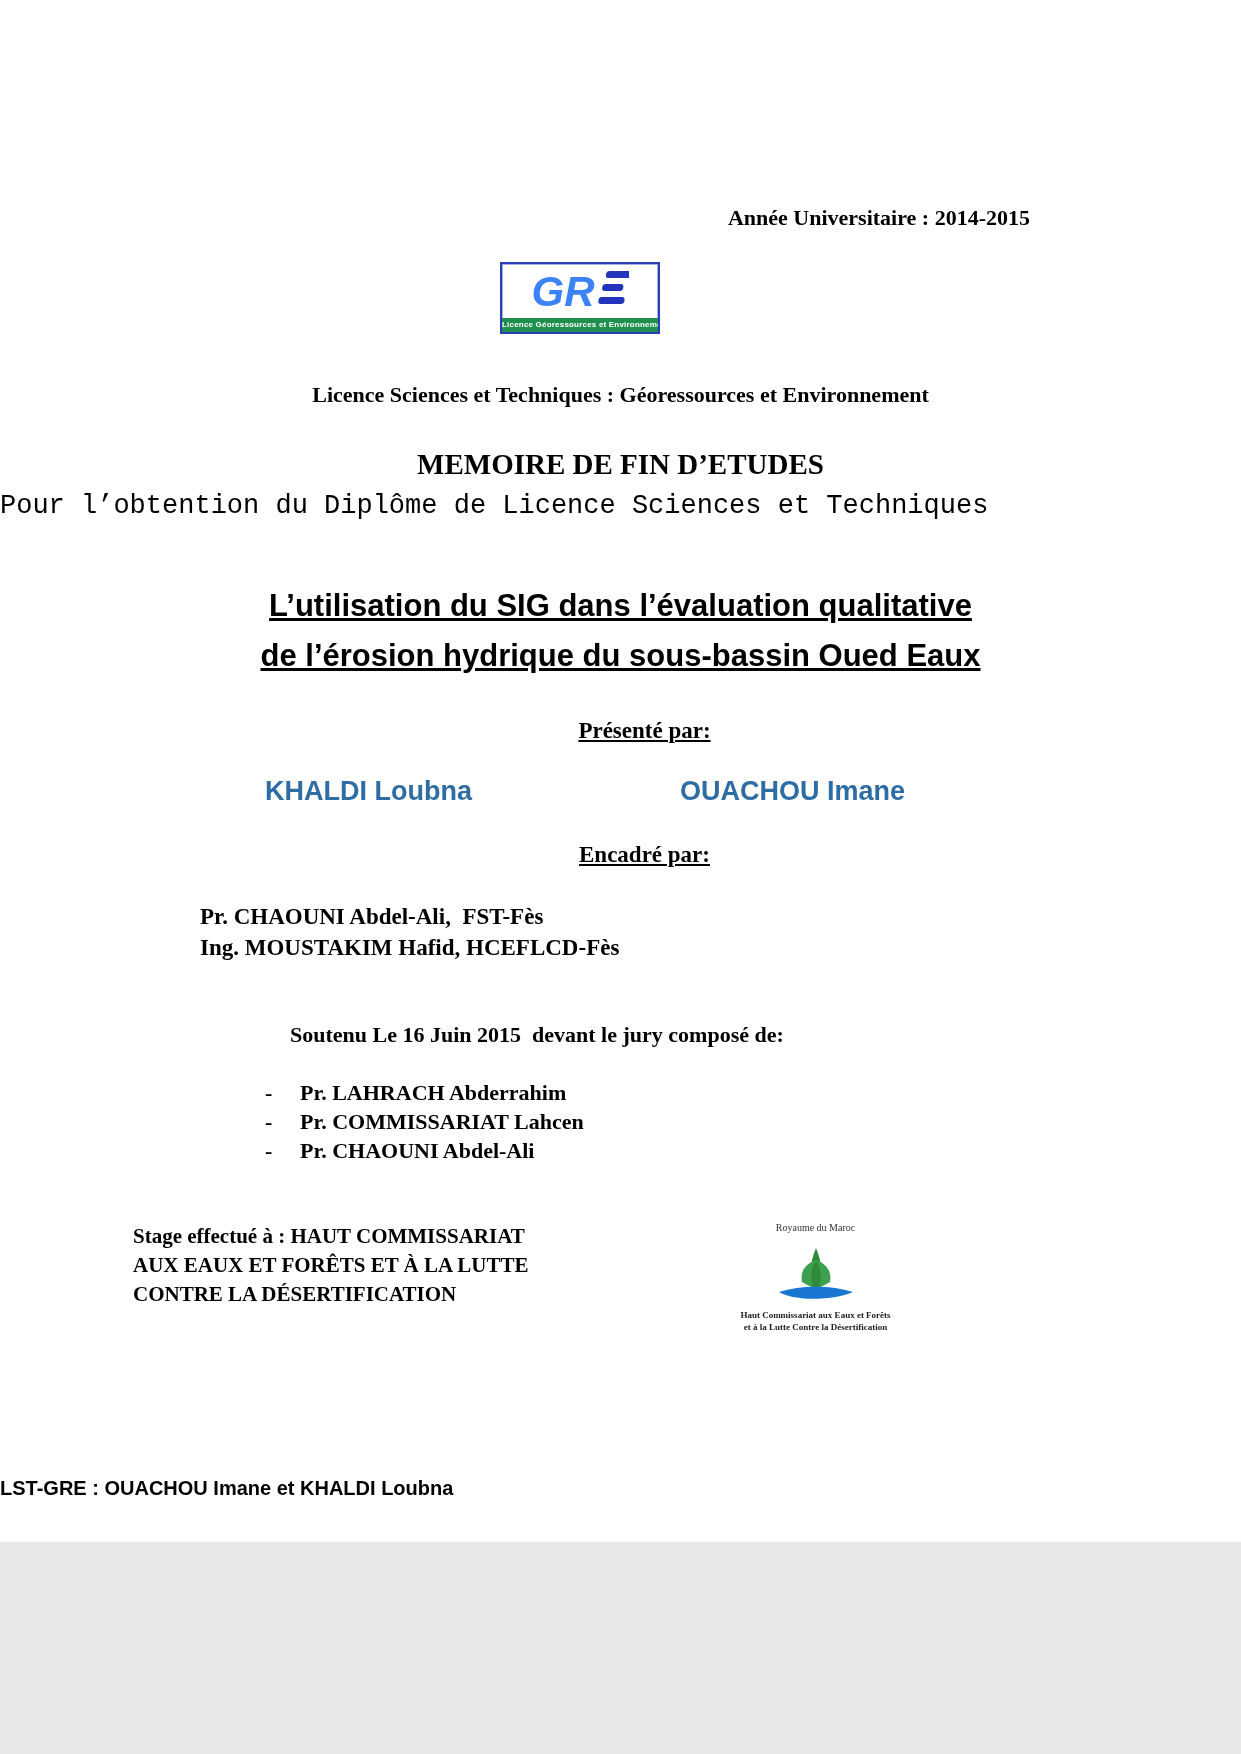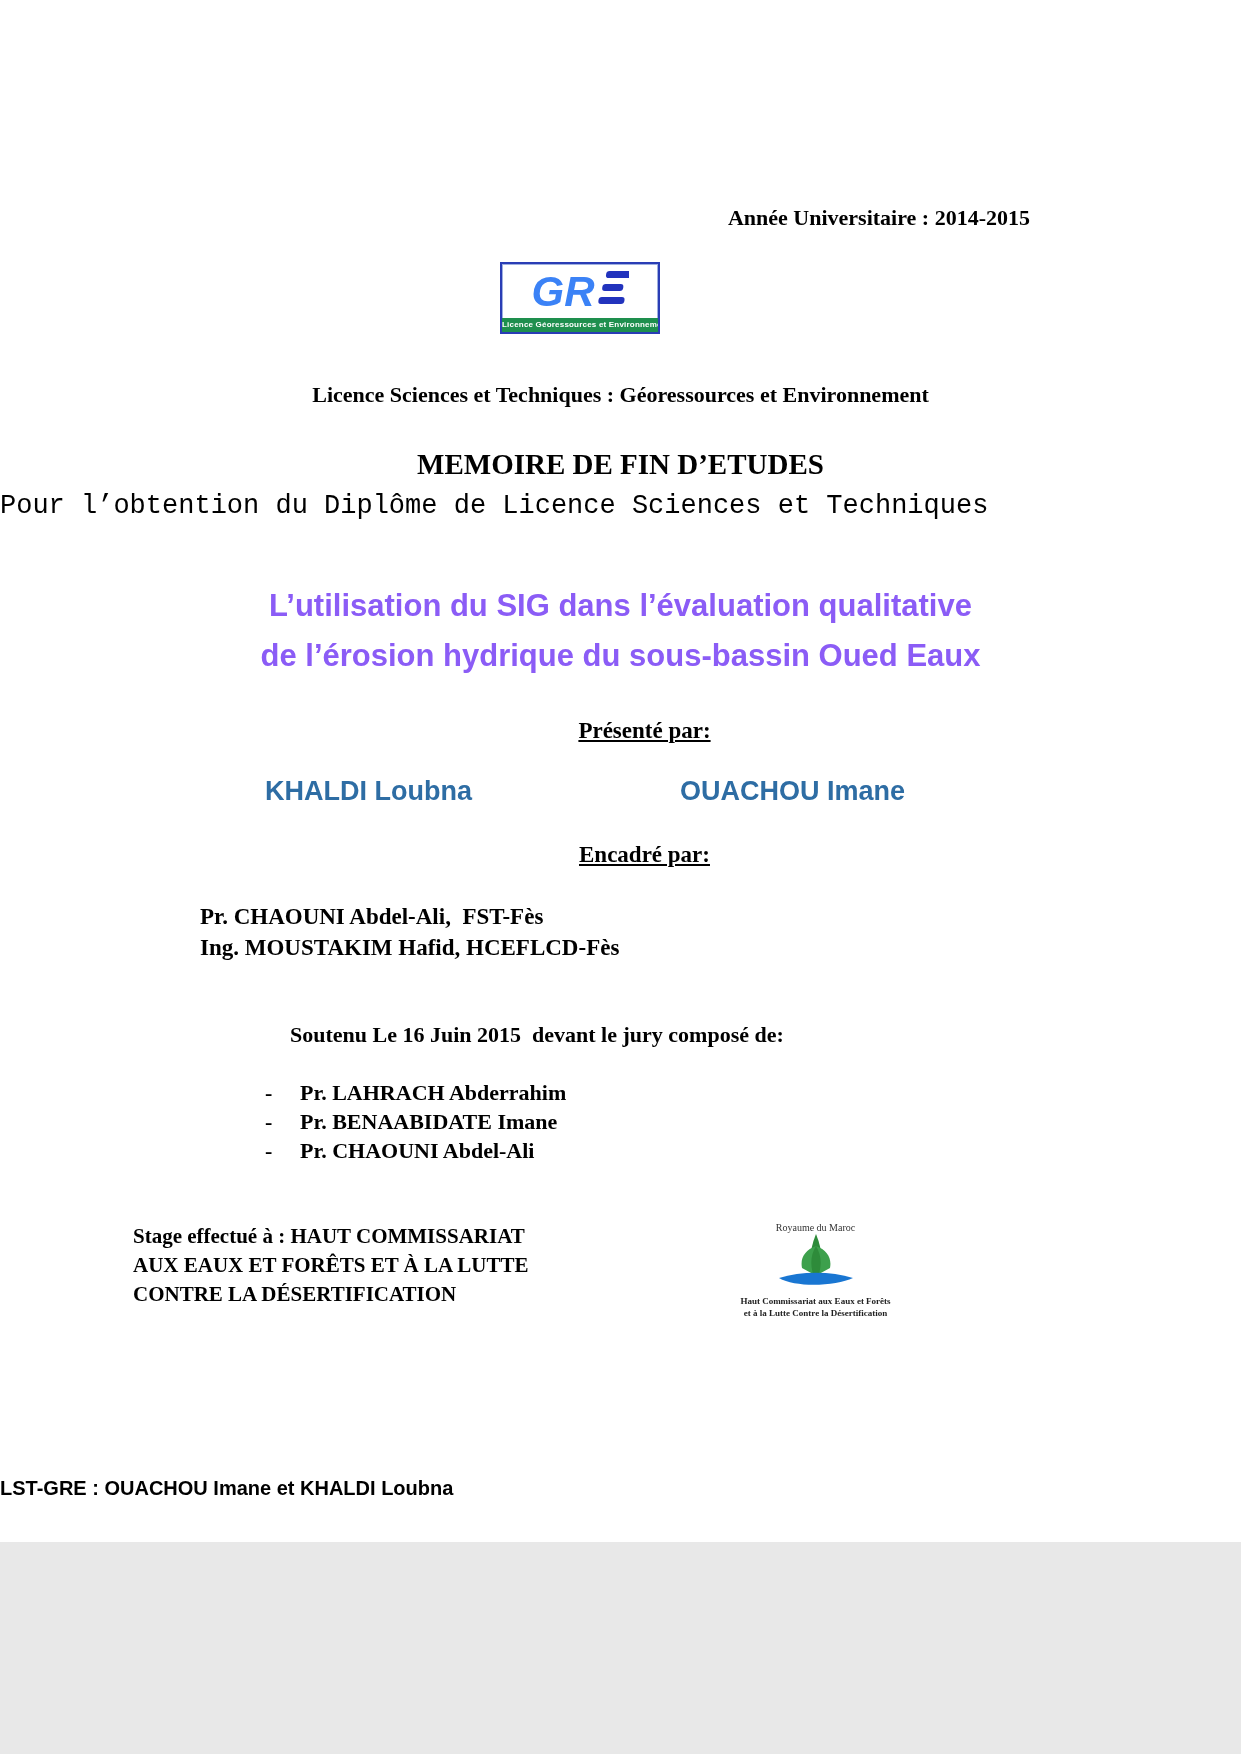--- a/index.html
+++ b/index.html
@@ -94,21 +94,22 @@
   .thesis-title {
     position: absolute;
     top: 581px;
     left: 0;
     width: 100%;
     text-align: center;
     font-family: "Liberation Sans", sans-serif;
     font-weight: bold;
     font-size: 31px;
     line-height: 50px;
-    color: #8b5cf6;
+    color: #000000;
+    text-decoration: underline;
   }
 
   .presented-by-label, .supervised-by-label {
     position: absolute;
     left: 0;
     width: 100%;
     text-align: center;
     font-size: 23px;
     font-weight: bold;
     text-decoration: underline;
@@ -174,21 +175,21 @@
     position: absolute;
     top: 1222px;
     left: 728px;
     width: 175px;
     text-align: center;
     font-family: "Liberation Serif", serif;
   }
   .hceflcd-kingdom {
     font-size: 10px;
     color: #333333;
-    margin-bottom: 0;
+    margin-bottom: 14px;
   }
   .hceflcd-captions {
     margin-top: 2px;
     font-size: 9px;
     font-weight: bold;
     line-height: 12px;
     color: #222222;
   }
 
   .footer-line {
@@ -254,21 +255,21 @@
 
   <div class="defense-line">Soutenu Le 16 Juin 2015  devant le jury composé de:</div>
 
   <div class="jury-list">
     <div class="jury-item">
       <span class="jury-bullet">-</span>
       <span>Pr. LAHRACH Abderrahim</span>
     </div>
     <div class="jury-item">
       <span class="jury-bullet">-</span>
-      <span>Pr. BENAABIDATE Imane</span>
+      <span>Pr. COMMISSARIAT Lahcen</span>
     </div>
     <div class="jury-item">
       <span class="jury-bullet">-</span>
       <span>Pr. CHAOUNI Abdel-Ali</span>
     </div>
   </div>
 
   <div class="internship-block">
     <div>Stage effectué à : HAUT COMMISSARIAT</div>
     <div>AUX EAUX ET FORÊTS ET À LA LUTTE</div>

